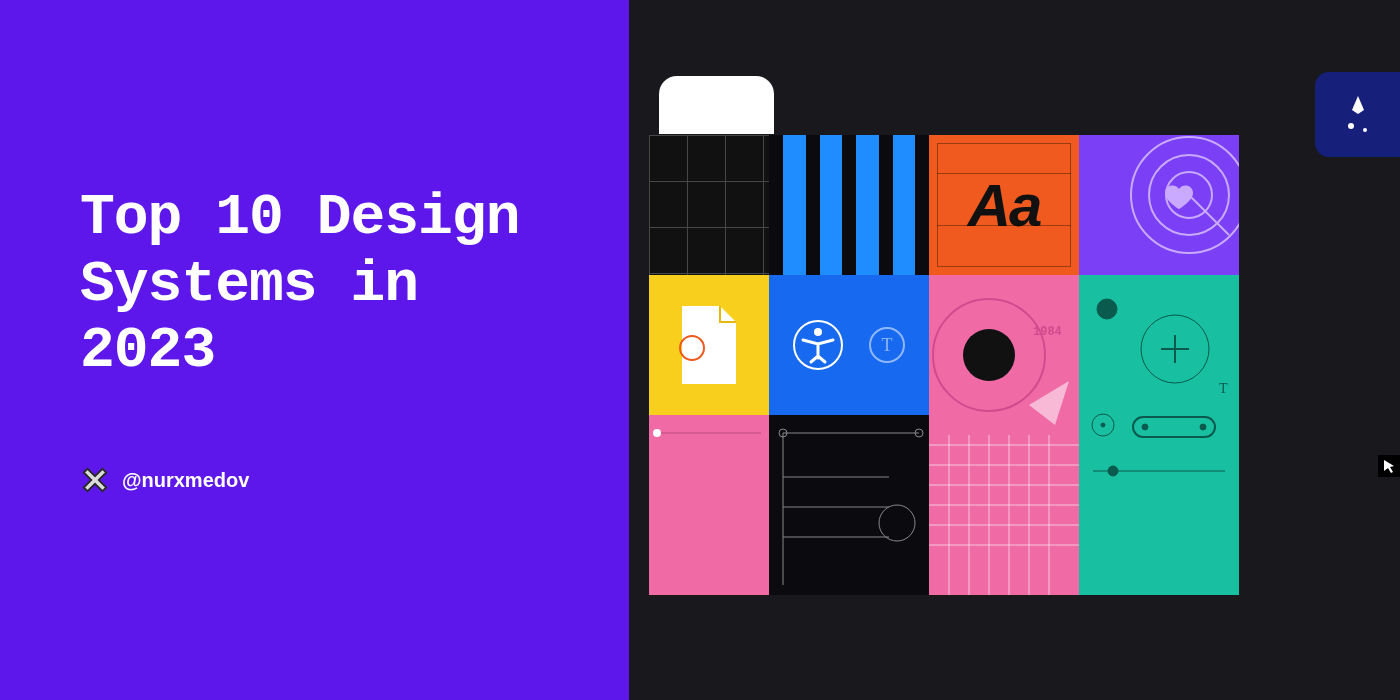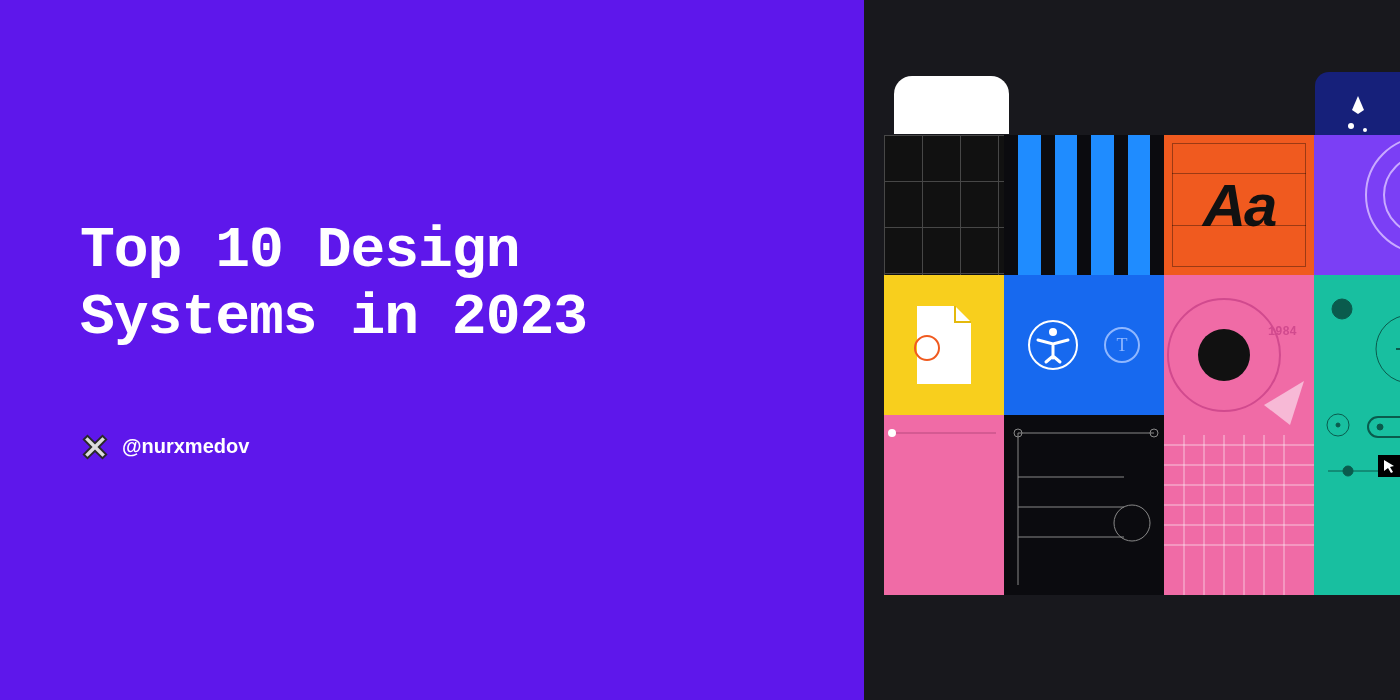--- a/index.html
+++ b/index.html
@@ -5,21 +5,21 @@
   * { margin: 0; padding: 0; box-sizing: border-box; }
   body {
     width: 1400px;
     height: 700px;
     background: #18181d;
     display: flex;
     font-family: 'Courier New', monospace;
     overflow: hidden;
   }
   .left-panel {
-    width: 864px;
+    width: 629px;
     height: 700px;
     background: #5e17eb;
     padding: 80px 70px 70px 80px;
     display: flex;
     flex-direction: column;
     justify-content: center;
     position: relative;
   }
   .title {
     color: #fff;

